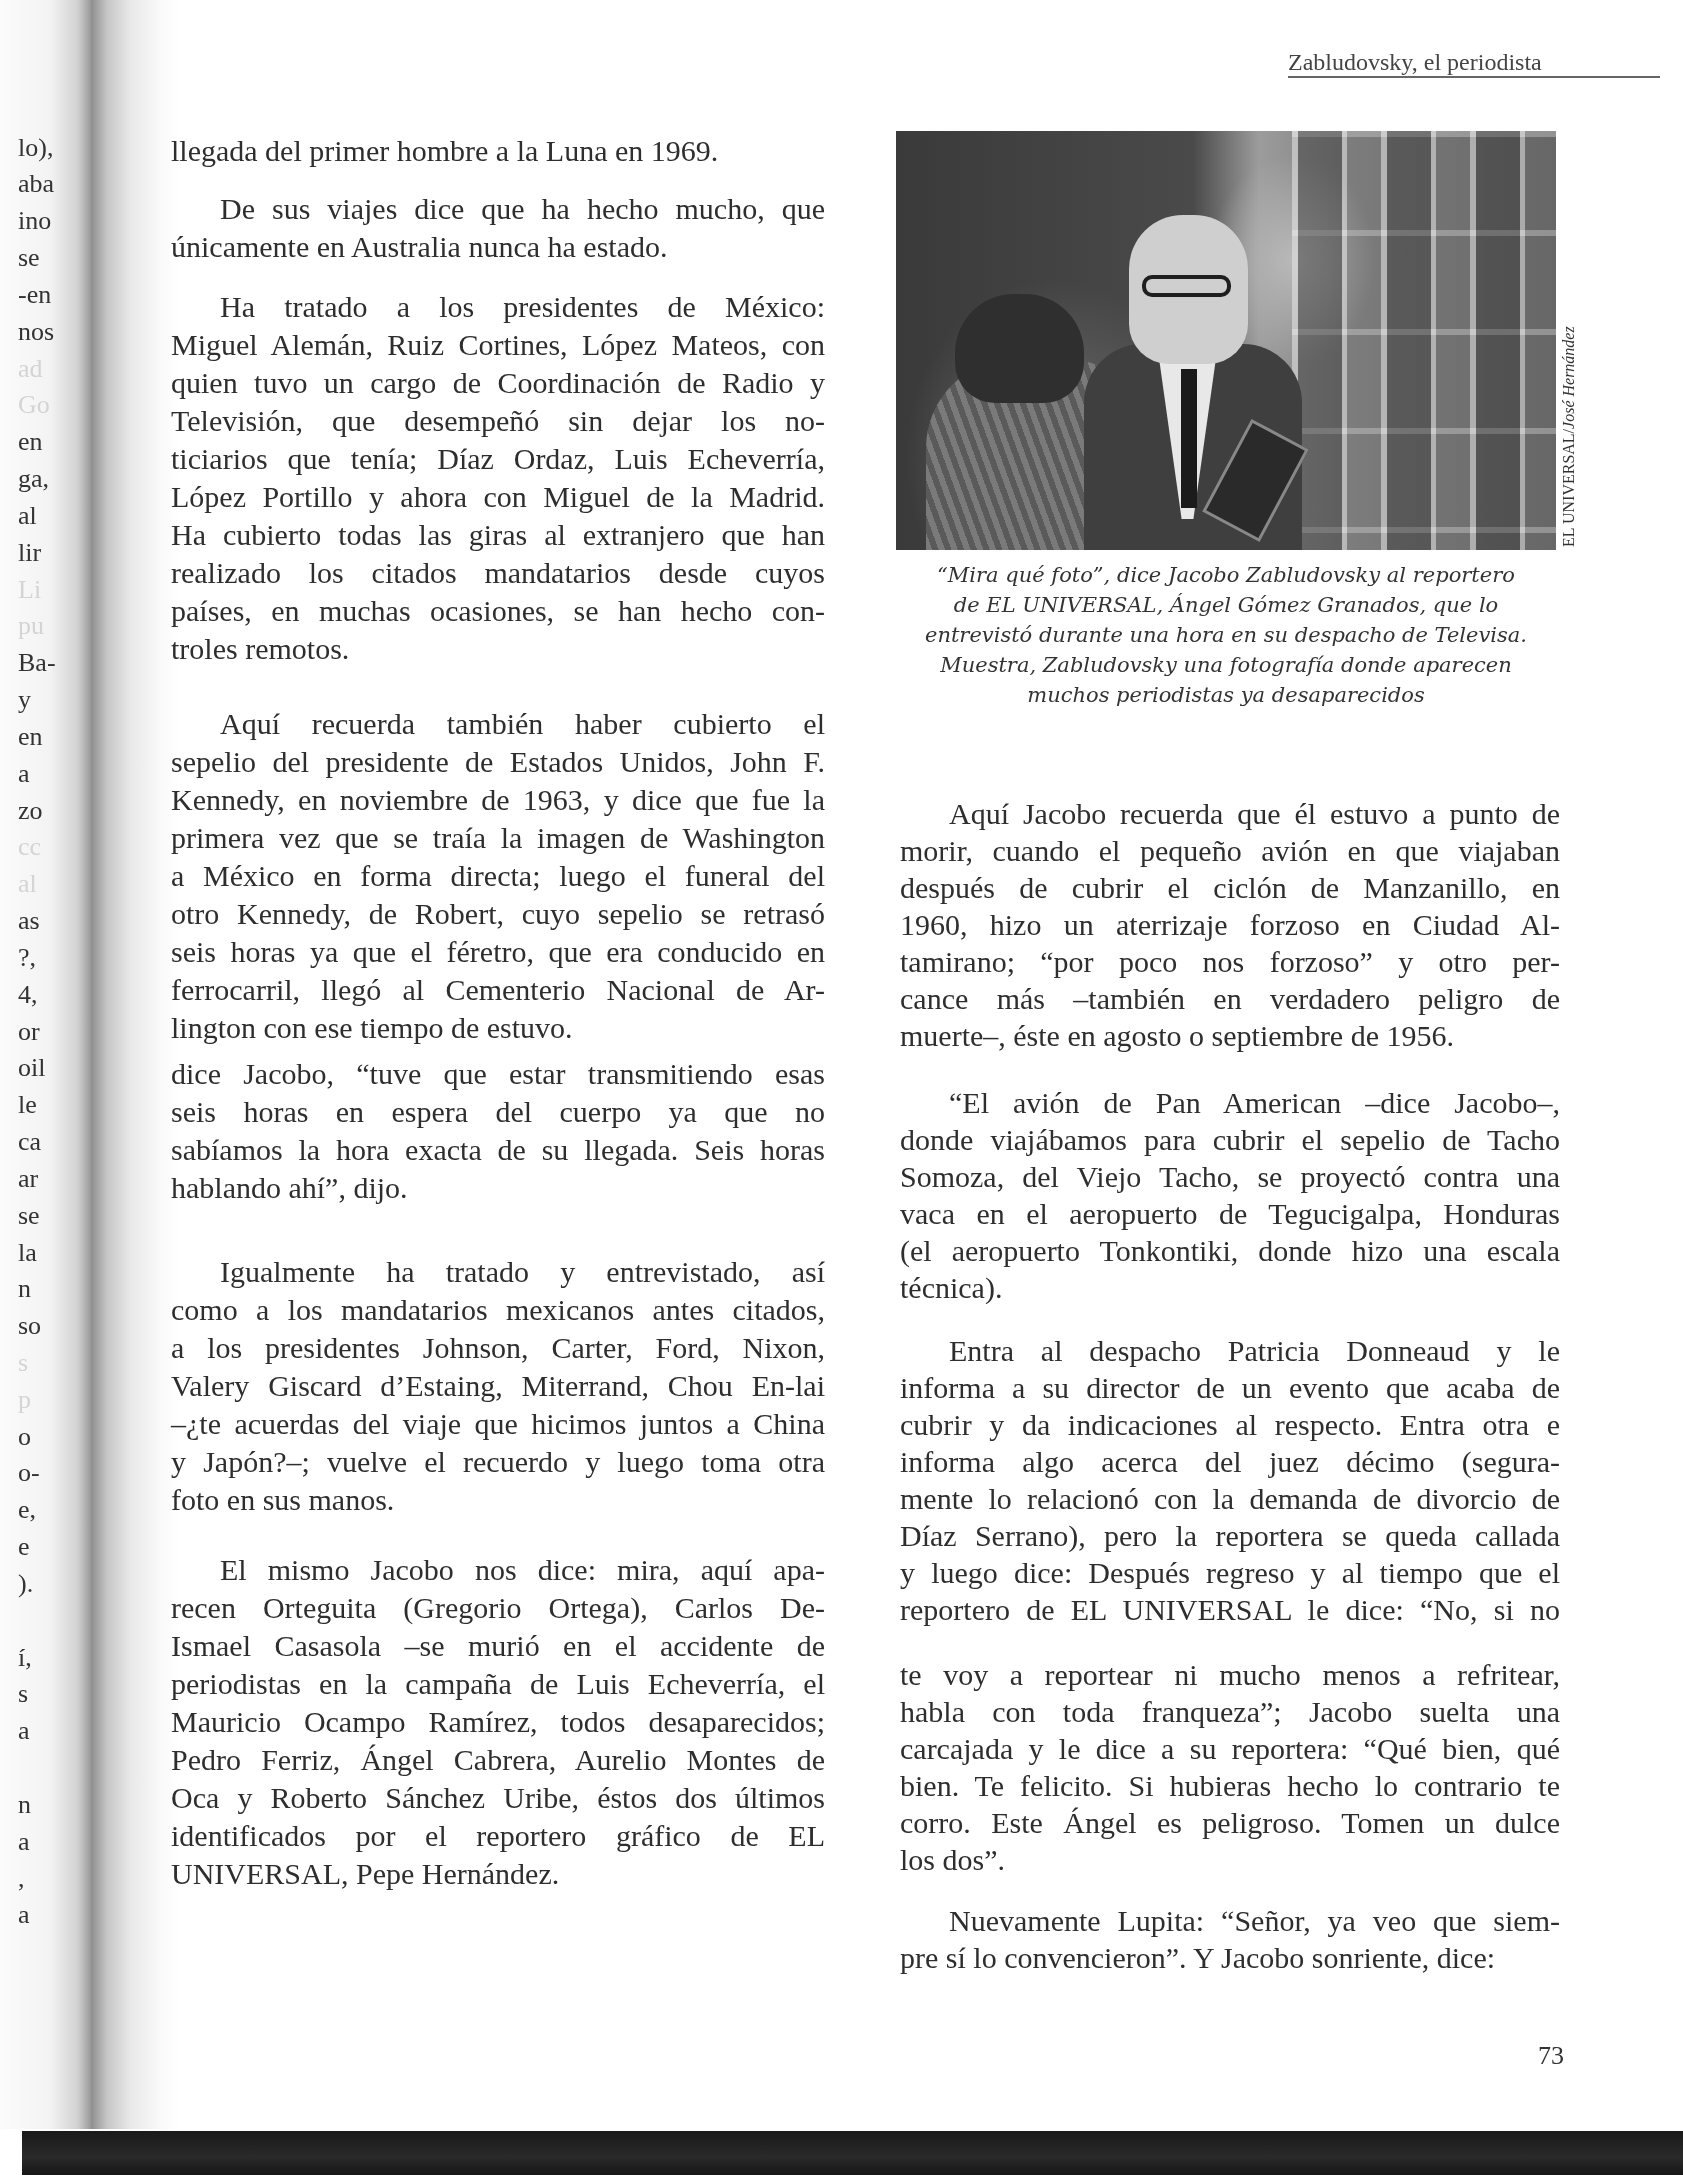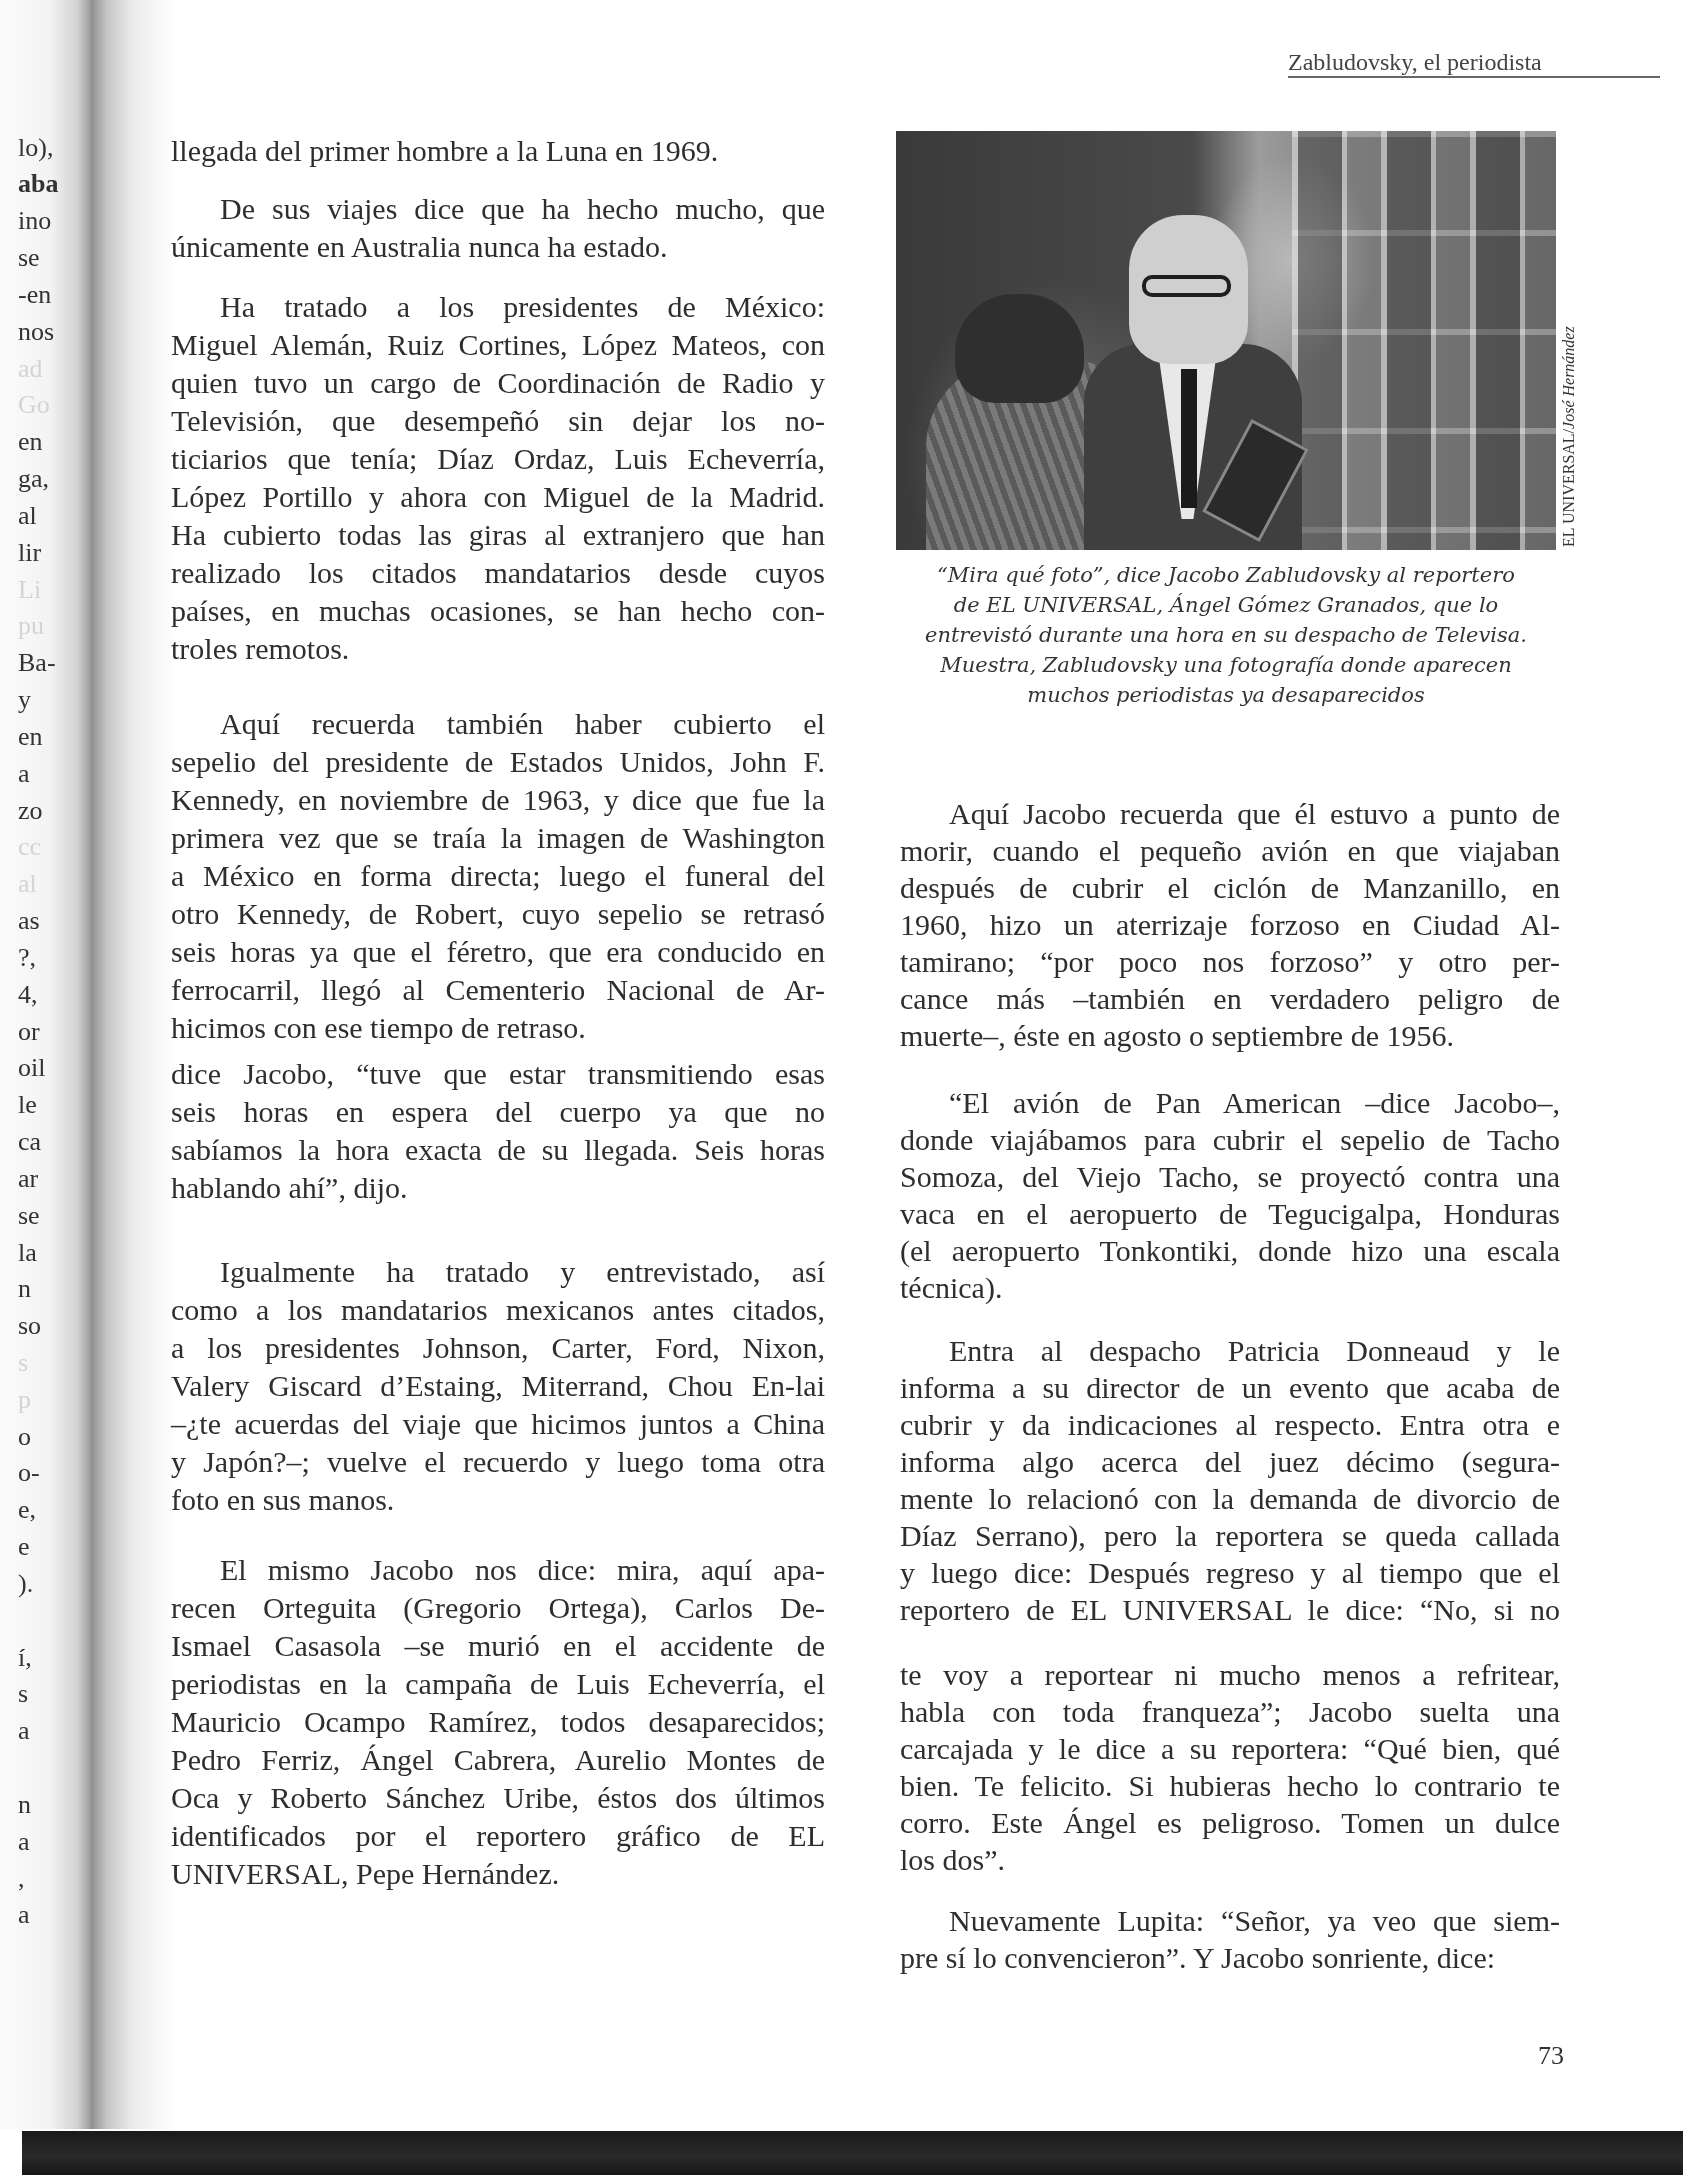--- a/index.html
+++ b/index.html
@@ -100,21 +100,21 @@
     background: linear-gradient(to bottom, #1a1a1a, #2a2a2a 60%, #161616);
   }
 </style>
 </head>
 <body>
 
 <div class="prev-page"></div>
 <div class="gutter"></div>
 <div id="frags">
     <div class="frag" style="top: 135px;">lo),</div>
-    <div class="frag" style="top: 171px; font-weight: bold;">aba</div>
+    <div class="frag" style="top: 171px;">aba</div>
     <div class="frag" style="top: 208px;">ino</div>
     <div class="frag" style="top: 245px;">se</div>
     <div class="frag" style="top: 282px;">-en</div>
     <div class="frag" style="top: 319px;">nos</div>
     <div class="frag faded" style="top: 356px;">ad</div>
     <div class="frag faded" style="top: 392px;">Go</div>
     <div class="frag" style="top: 429px;">en</div>
     <div class="frag" style="top: 466px;">ga,</div>
     <div class="frag" style="top: 503px;">al</div>
     <div class="frag" style="top: 540px;">lir</div>
@@ -181,21 +181,21 @@
     </div>
     <div style="position: absolute; left: 0px; width: 100%; top: 705px;">
       <span class="line ind" style="height: 38px; line-height: 38px;">Aquí recuerda también haber cubierto el</span>
       <span class="line" style="height: 38px; line-height: 38px;">sepelio del presidente de Estados Unidos, John F.</span>
       <span class="line" style="height: 38px; line-height: 38px;">Kennedy, en noviembre de 1963, y dice que fue la</span>
       <span class="line" style="height: 38px; line-height: 38px;">primera vez que se traía la imagen de Washington</span>
       <span class="line" style="height: 38px; line-height: 38px;">a México en forma directa; luego el funeral del</span>
       <span class="line" style="height: 38px; line-height: 38px;">otro Kennedy, de Robert, cuyo sepelio se retrasó</span>
       <span class="line" style="height: 38px; line-height: 38px;">seis horas ya que el féretro, que era conducido en</span>
       <span class="line" style="height: 38px; line-height: 38px;">ferrocarril, llegó al Cementerio Nacional de Ar-</span>
-      <span class="line last" style="height: 38px; line-height: 38px;">hicimos con ese tiempo de retraso.</span>
+      <span class="line last" style="height: 38px; line-height: 38px;">lington con ese tiempo de estuvo.</span>
     </div>
     <div style="position: absolute; left: 0px; width: 100%; top: 1055px;">
       <span class="line" style="height: 38px; line-height: 38px;">dice Jacobo, “tuve que estar transmitiendo esas</span>
       <span class="line" style="height: 38px; line-height: 38px;">seis horas en espera del cuerpo ya que no</span>
       <span class="line" style="height: 38px; line-height: 38px;">sabíamos la hora exacta de su llegada. Seis horas</span>
       <span class="line last" style="height: 38px; line-height: 38px;">hablando ahí”, dijo.</span>
     </div>
     <div style="position: absolute; left: 0px; width: 100%; top: 1253px;">
       <span class="line ind" style="height: 38px; line-height: 38px;">Igualmente ha tratado y entrevistado, así</span>
       <span class="line" style="height: 38px; line-height: 38px;">como a los mandatarios mexicanos antes citados,</span>

